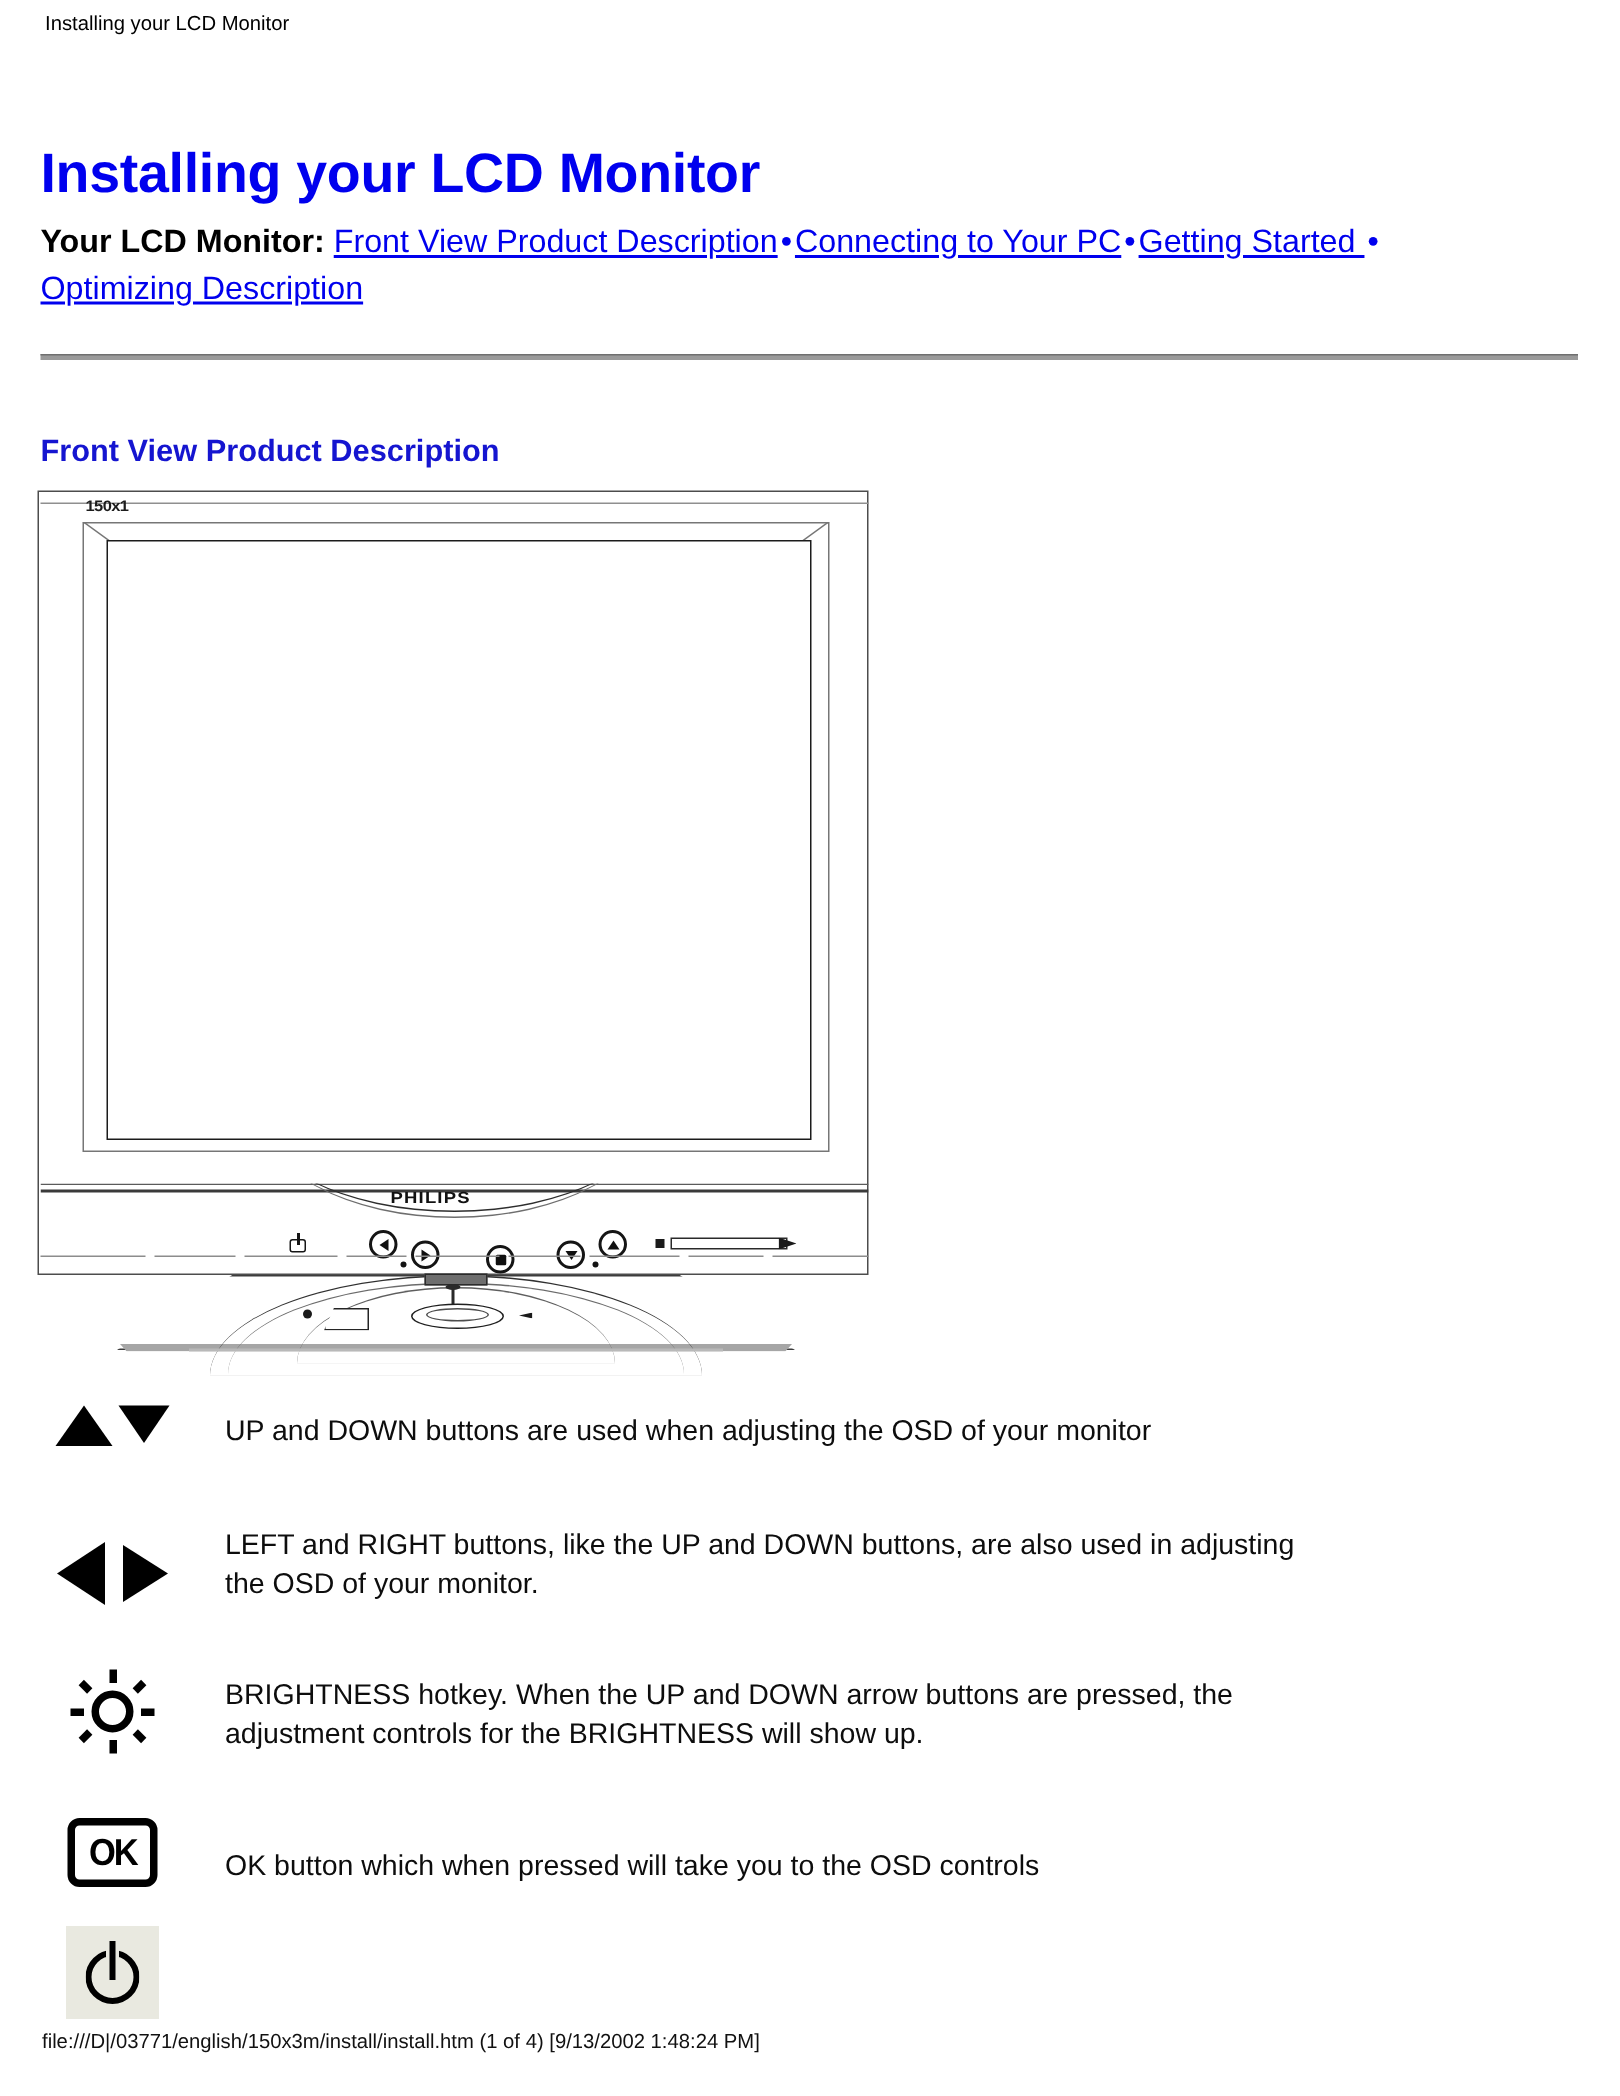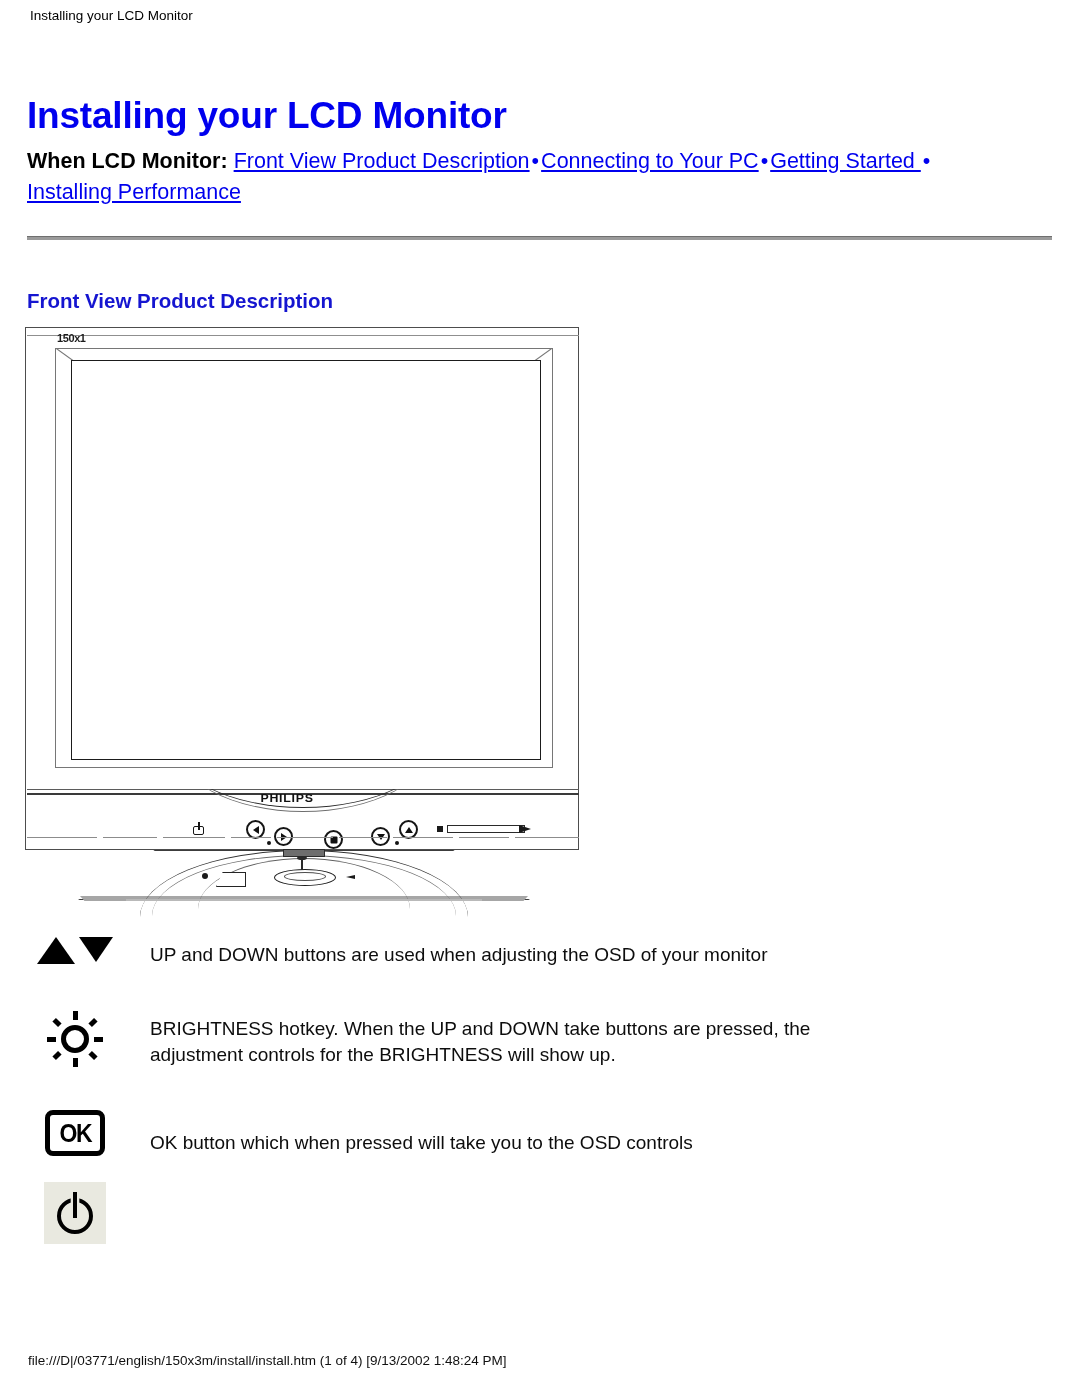--- a/index.html
+++ b/index.html
@@ -574,22 +574,22 @@
   }
 </style>
 </head>
 <body>
 
 <div class="running-head">Installing your LCD Monitor</div>
 
 <h1 class="page-title">Installing your LCD Monitor</h1>
 
 <div class="navline">
-  <span class="lead">When LCD Monitor</span><span class="colon">:</span>
-  <a href="#">Front View Product Description</a><span class="dot">•</span><a href="#">Connecting to Your PC</a><span class="dot">•</span><a href="#">Getting Started </a><span class="dot">•</span><a href="#">Installing Performance</a>
+  <span class="lead">Your LCD Monitor</span><span class="colon">:</span>
+  <a href="#">Front View Product Description</a><span class="dot">•</span><a href="#">Connecting to Your PC</a><span class="dot">•</span><a href="#">Getting Started </a><span class="dot">•</span><a href="#">Optimizing Description</a>
 </div>
 
 <div class="rule"></div>
 
 <h2 class="section-heading">Front View Product Description</h2>
 
 <div class="monitor-fig">
   <div class="mon-outer">
     <div class="mon-outer-ledge"></div>
     <div class="model-label">150x1</div>
@@ -674,36 +674,45 @@
   <div class="legend-row" style="height:88px;">
     <div class="legend-icon">
       <div class="ic-updown">
         <div class="tri-up"></div>
         <div class="tri-dn"></div>
       </div>
     </div>
     <div class="legend-text">UP and DOWN buttons are used when adjusting the OSD of your monitor</div>
   </div>
 
+  <div class="legend-row" style="height:102px;">
+    <div class="legend-icon">
+      <div class="ic-leftright">
+        <div class="tri-l"></div>
+        <div class="tri-r"></div>
+      </div>
+    </div>
+    <div class="legend-text">LEFT and RIGHT buttons, like the UP and DOWN buttons, are also used in adjusting the OSD of your monitor.</div>
+  </div>
 
   <div class="legend-row" style="height:100px;">
     <div class="legend-icon">
       <div class="ic-bright">
         <div class="sun-core"></div>
         <div class="ray" style="width:5px;height:9px;margin-left:-2.5px;margin-top:-28px;"></div>
         <div class="ray" style="width:5px;height:9px;margin-left:-2.5px;margin-top:19px;"></div>
         <div class="ray" style="width:9px;height:5px;margin-left:-28px;margin-top:-2.5px;"></div>
         <div class="ray" style="width:9px;height:5px;margin-left:19px;margin-top:-2.5px;"></div>
         <div class="ray" style="width:8px;height:5px;margin-left:-22px;margin-top:-19px;transform:rotate(45deg);"></div>
         <div class="ray" style="width:8px;height:5px;margin-left:14px;margin-top:-19px;transform:rotate(-45deg);"></div>
         <div class="ray" style="width:8px;height:5px;margin-left:-22px;margin-top:14px;transform:rotate(-45deg);"></div>
         <div class="ray" style="width:8px;height:5px;margin-left:14px;margin-top:14px;transform:rotate(45deg);"></div>
       </div>
     </div>
-    <div class="legend-text">BRIGHTNESS hotkey. When the UP and DOWN take buttons are pressed, the adjustment controls for the BRIGHTNESS will show up.</div>
+    <div class="legend-text">BRIGHTNESS hotkey. When the UP and DOWN arrow buttons are pressed, the adjustment controls for the BRIGHTNESS will show up.</div>
   </div>
 
   <div class="legend-row" style="height:88px;">
     <div class="legend-icon">
       <div class="ic-ok">
         <span>OK</span>
       </div>
     </div>
     <div class="legend-text">OK button which when pressed will take you to the OSD controls</div>
   </div>

